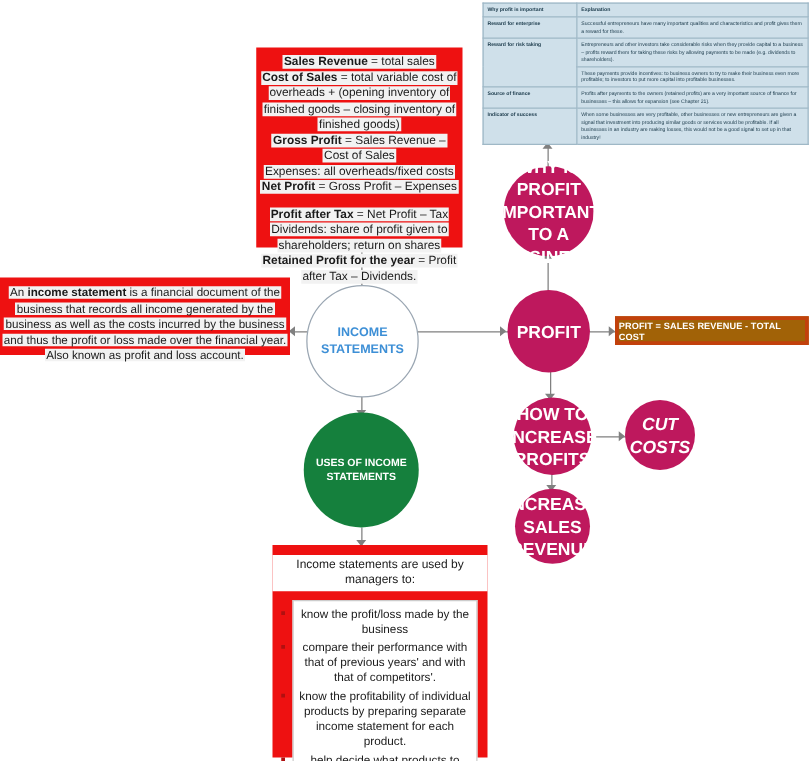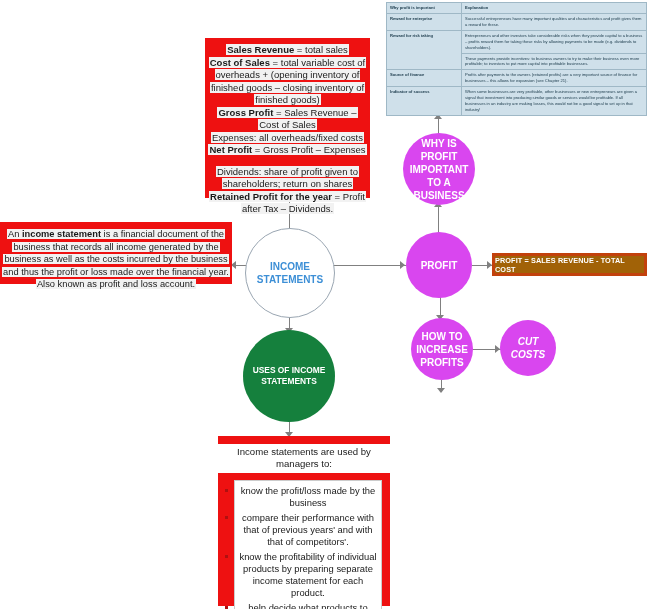--- a/index.html
+++ b/index.html
@@ -76,21 +76,21 @@
   }
 
   
   .node{position:absolute;display:flex;align-items:center;justify-content:center;text-align:center;}
   .circle{border-radius:50%;}
   .node-center{
     left:245px;top:228px;width:88px;height:88px;
     background:#ffffff;border:1px solid #9aa6b2;
     color:#3d8fd6;font-weight:bold;font-size:9.4px;line-height:1.3;
   }
-  .node-orange{background:#d946ef;color:#ffffff;font-weight:bold;font-size:10px;line-height:1.3;}
+  .node-orange{background:#be185d;color:#ffffff;font-weight:bold;font-size:14px;line-height:1.3;}
   .node-red{background:#15803d;color:#ffffff;font-weight:bold;font-size:8.4px;line-height:1.3;}
 
   .n-why{left:403px;top:133px;width:72px;height:72px;}
   .n-profit{left:406px;top:232px;width:66px;height:66px;}
   .n-how{left:411px;top:318px;width:62px;height:62px;}
   .n-cut{left:500px;top:320px;width:56px;height:56px;font-style:italic;}
   .n-inc{left:412px;top:391px;width:60px;height:60px;}
   .n-uses{left:243px;top:330px;width:92px;height:92px;}
 
   .formula-chip{
@@ -168,20 +168,21 @@
   </table>
 
   <div class="redbox formula-box">
     <div class="formula-inner">
       <div class="row"><span class="ln"><b>Sales Revenue</b><span> = total sales</span></span></div>
       <div class="row"><span class="ln"><b>Cost of Sales</b><span> = total variable cost of overheads + (opening inventory of finished goods –  closing inventory of finished goods)</span></span></div>
       <div class="row"><span class="ln"><b>Gross Profit</b><span> = Sales Revenue – Cost of Sales</span></span></div>
       <div class="row"><span class="ln"><span>Expenses: all overheads/fixed costs</span></span></div>
       <div class="row"><span class="ln"><b>Net Profit</b><span> = Gross Profit – Expenses</span></span></div>
       <div class="formula-gap"></div>
+      <div class="row"><span class="ln"><b>Profit after Tax</b><span> = Net Profit – Tax</span></span></div>
       <div class="row"><span class="ln"><span>Dividends: share of profit given to shareholders; return on shares</span></span></div>
       <div class="row"><span class="ln"><b>Retained Profit for the year</b><span> = Profit after Tax – Dividends.</span></span></div>
     </div>
   </div>
 
   <div class="redbox def-box">
     <div class="def-inner">
       <span class="ln"><span>An </span><b>income statement</b><span> is a financial document of the business that records all income generated by the business as well as the costs incurred by the business and thus the  profit or loss made over the financial year. Also known as profit and loss account.</span></span>
     </div>
   </div>
@@ -195,17 +196,18 @@
       <li>help decide what products to launch by preparing forecast income statement for the first few years.</li>
     </ul>
   </div>
 
   <div class="node circle node-center n-center" style="left:245px;top:228px;width:88px;height:88px;background:#ffffff;border:1px solid #9aa6b2;color:#3d8fd6;font-weight:bold;font-size:10px;">INCOME STATEMENTS</div>
 
   <div class="node circle node-orange n-why">WHY IS PROFIT IMPORTANT TO A BUSINESS</div>
   <div class="node circle node-orange n-profit">PROFIT</div>
   <div class="node circle node-orange n-how">HOW TO INCREASE PROFITS</div>
   <div class="node circle node-orange n-cut">CUT COSTS</div>
+  <div class="node circle node-orange n-inc">INCREASE SALES REVENUE</div>
   <div class="node circle node-red n-uses">USES OF INCOME STATEMENTS</div>
 
   <div class="formula-chip">PROFIT = SALES REVENUE - TOTAL COST</div>
 
 </div>
 
 </body></html>

